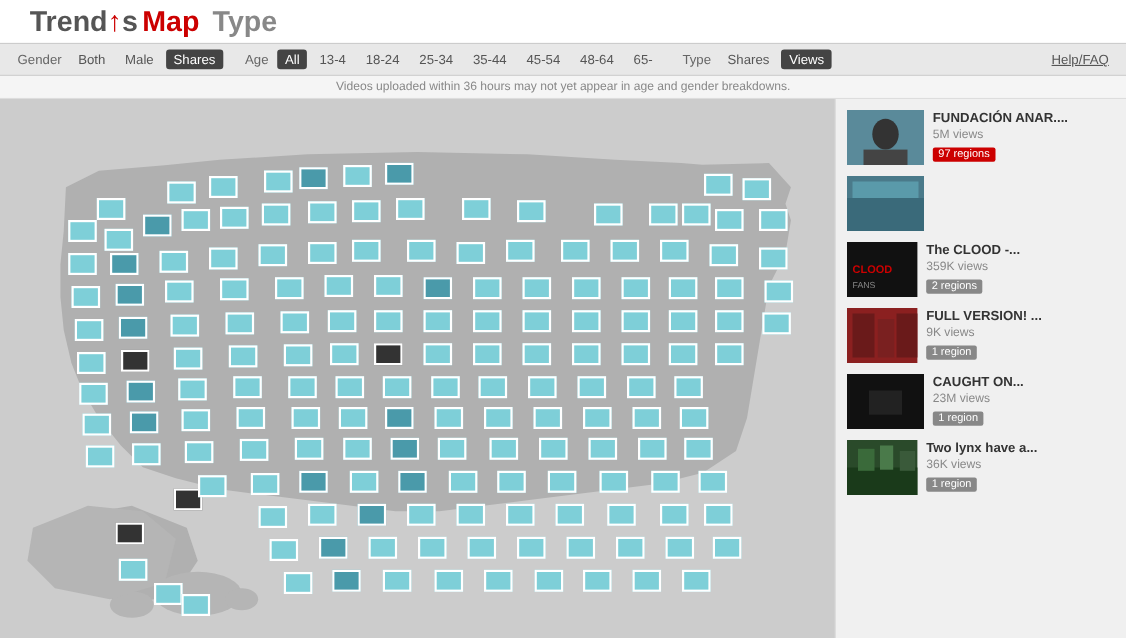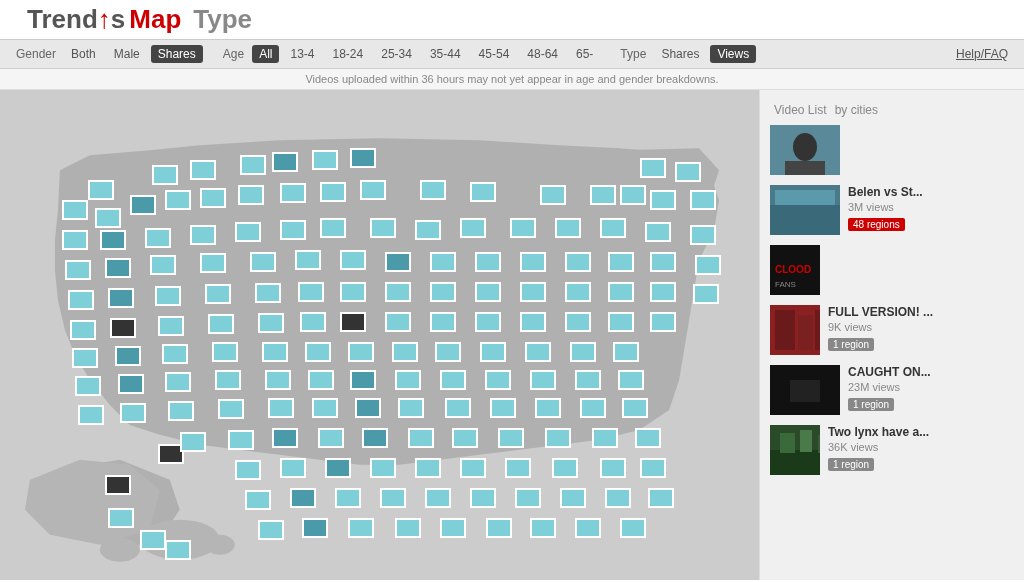--- a/index.html
+++ b/index.html
@@ -35,21 +35,21 @@
     #map-svg { width: 100%; height: 100%; }
 
     
     .map-bg { fill: #b0b0b0; }
 
     
     #sidebar { width: 265px; background: #f0f0f0; border-left: 1px solid #ddd; padding: 10px; overflow-y: auto; }
     .sidebar-title { font-size: 15px; font-weight: bold; color: #444; margin-bottom: 8px; }
     .sidebar-title span { font-size: 12px; font-weight: normal; color: #888; margin-left: 4px; }
     .video-item { display: flex; gap: 8px; margin-bottom: 10px; align-items: flex-start; }
-    .video-thumb { width: 50px; height: 50px; flex-shrink: 0; overflow: hidden; }
+    .video-thumb { width: 64px; height: 50px; flex-shrink: 0; overflow: hidden; }
     .video-thumb-face { background: #7ecfd8; width: 70px; height: 50px; display: flex; align-items: center; justify-content: center; }
     .video-thumb-crowd { background: #4a8fa0; width: 70px; height: 50px; }
     .video-thumb-dark { background: #111; width: 70px; height: 50px; }
     .video-info { flex: 1; }
     .video-title { font-size: 12px; font-weight: bold; color: #333; margin-bottom: 2px; }
     .video-views { font-size: 11px; color: #888; margin-bottom: 3px; }
     .region-badge { display: inline-block; font-size: 10px; color: #fff; padding: 1px 5px; border-radius: 2px; }
     .region-red { background: #cc0000; }
     .region-gray { background: #888; }
 
@@ -313,57 +313,58 @@
     <div class="face-mini" style="left:620px;top:428px"></div>
 
     
     <div class="dark-mini" style="left:105px;top:385px"></div>
     <div class="face-mini" style="left:108px;top:418px"></div>
     <div class="face-mini" style="left:140px;top:440px"></div>
     <div class="face-mini" style="left:165px;top:450px"></div>
   </div>
 
   <div id="sidebar">
-    <div class="sidebar-title">
-      <span>Video List</span>
-      <span>by cities</span>
-    </div>
 
     <div class="video-item">
       <div class="video-thumb video-thumb-face">
         <svg width="70" height="50" viewBox="0 0 70 50">
             <rect width="70" height="50" fill="#5a8a9a"></rect>
             <ellipse cx="35" cy="22" rx="12" ry="14" fill="#333"></ellipse>
             <rect x="15" y="36" width="40" height="14" fill="#444"></rect>
           </svg>
       </div>
+      <div class="video-info">
+        <div class="video-title">FUNDACIÓN ANAR....</div>
+        <div class="video-views">5M views</div>
+        <span class="region-badge region-red">97 regions</span>
+      </div>
     </div>
 
     <div class="video-item">
       <div class="video-thumb video-thumb-crowd">
         <svg width="70" height="50" viewBox="0 0 70 50">
             <rect width="70" height="50" fill="#4a7a8a"></rect>
             <rect x="0" y="20" width="70" height="30" fill="#3a6a7a"></rect>
             <rect x="5" y="5" width="60" height="15" fill="#5a9aaa"></rect>
           </svg>
       </div>
-      <div class="video-info">
-        <div class="video-title">Belen vs St...</div>
-        <div class="video-views">3M views</div>
-        <span class="region-badge region-red">48 regions</span>
-      </div>
     </div>
 
     <div class="video-item">
       <div class="video-thumb">
         <svg width="70" height="50" viewBox="0 0 70 50">
             <rect width="70" height="50" fill="#111"></rect>
             <text x="5" y="28" fill="#cc0000" font-size="10" font-weight="bold">CLOOD</text>
             <text x="5" y="42" fill="#888" font-size="8">FANS</text>
           </svg>
+      </div>
+      <div class="video-info">
+        <div class="video-title">The CLOOD -...</div>
+        <div class="video-views">359K views</div>
+        <span class="region-badge region-gray">2 regions</span>
       </div>
     </div>
 
     <div class="video-item">
       <div class="video-thumb">
         <svg width="70" height="50" viewBox="0 0 70 50">
             <rect width="70" height="50" fill="#8b2020"></rect>
             <rect x="5" y="5" width="20" height="40" fill="#6a1a1a"></rect>
             <rect x="28" y="10" width="15" height="35" fill="#7a2020"></rect>
             <rect x="45" y="5" width="20" height="40" fill="#6a1a1a"></rect>

